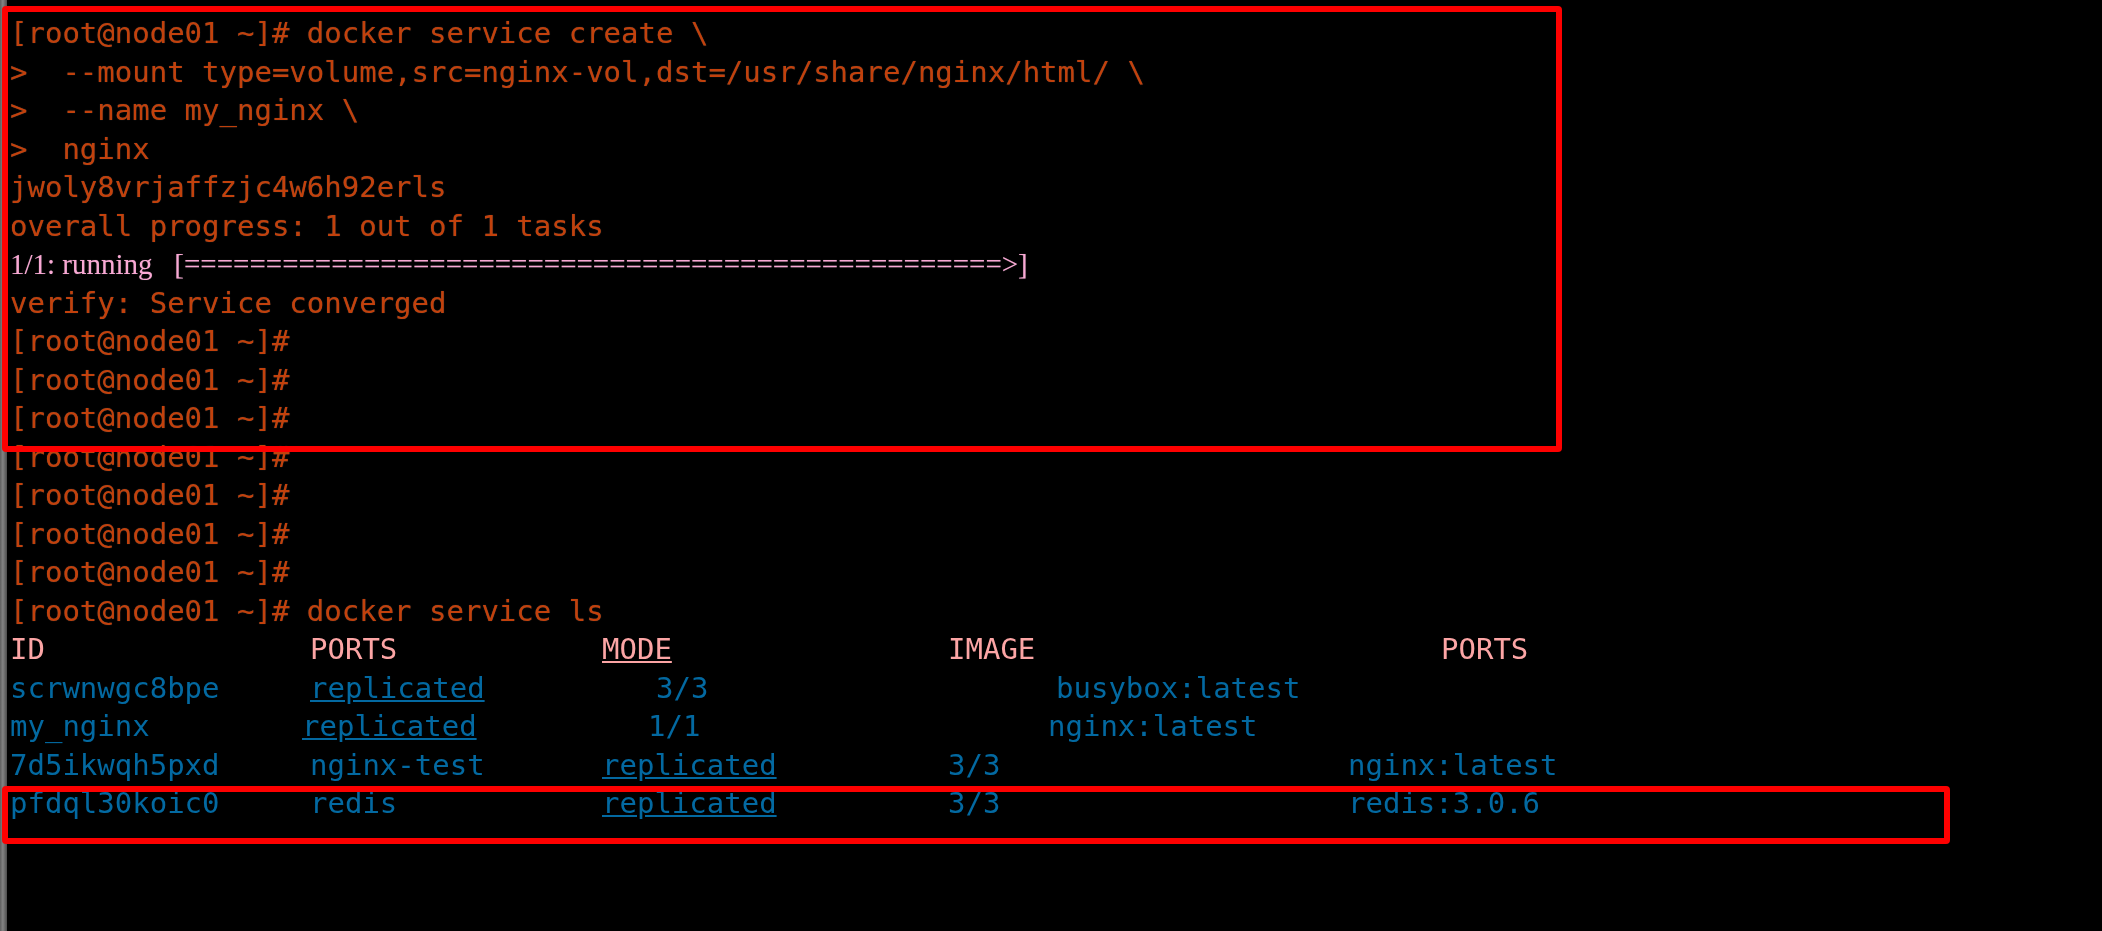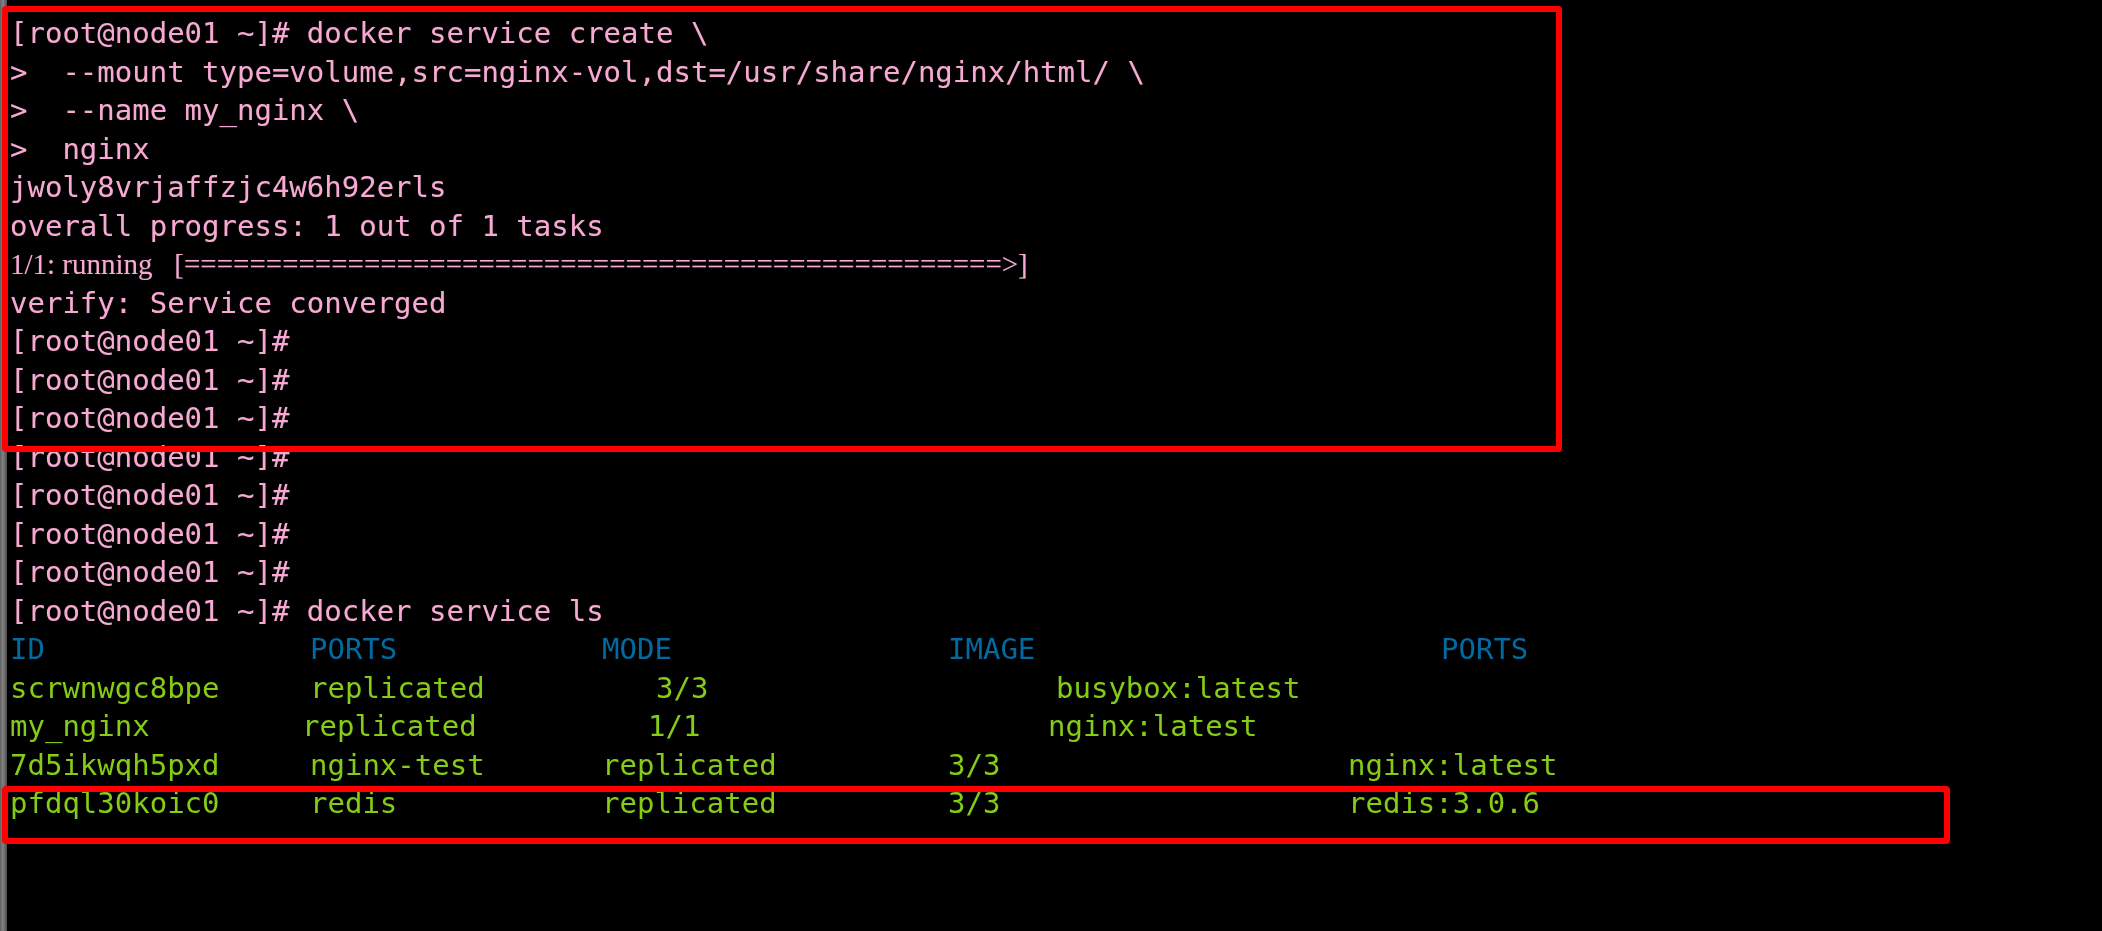--- a/index.html
+++ b/index.html
@@ -37,21 +37,21 @@
 
   .console {
     position: absolute;
     left: 10px;
     top: 0px;
     width: 2090px;
     z-index: 2;
   }
 
   .line {
-    color: #f9a8d4;
+    color: #c2410c;
     font-size: 29px;
     line-height: 38.5px;
     height: 38.5px;
     white-space: pre;
     letter-spacing: 0px;
     text-shadow: 0 0 1px rgba(255,255,255,0.25);
   }
 
   .line.clipped-top {
     height: 14px;
@@ -62,34 +62,34 @@
 
   
   .progress-line {
     color: #f9a8d4;
     font-family: Liberation Serif, serif;
   }
 
   
   .table-row {
     display: flex;
-    color: #84cc16;
+    color: #0369a1;
     font-size: 29px;
     line-height: 38.5px;
     height: 38.5px;
     white-space: pre;
   }
   .col-id     { width: 300px; flex: 0 0 300px; }
   .col-name   { width: 292px; flex: 0 0 292px; }
-  .col-mode   { width: 346px; flex: 0 0 346px; }
+  .col-mode   { width: 346px; flex: 0 0 346px; text-decoration: underline; }
   .col-rep    { width: 400px; flex: 0 0 400px; }
   .col-image  { width: 493px; flex: 0 0 493px; }
   .col-ports  { flex: 0 0 auto; }
 
-  .hdr { color: #0369a1; align-items: flex-end; }
+  .hdr { color: #fca5a5; align-items: flex-end; }
 
   
   .annot {
     position: absolute;
     border: 6px solid #fe0000;
     border-radius: 4px;
     box-sizing: border-box;
     pointer-events: none;
     z-index: 5;
     background: transparent;

